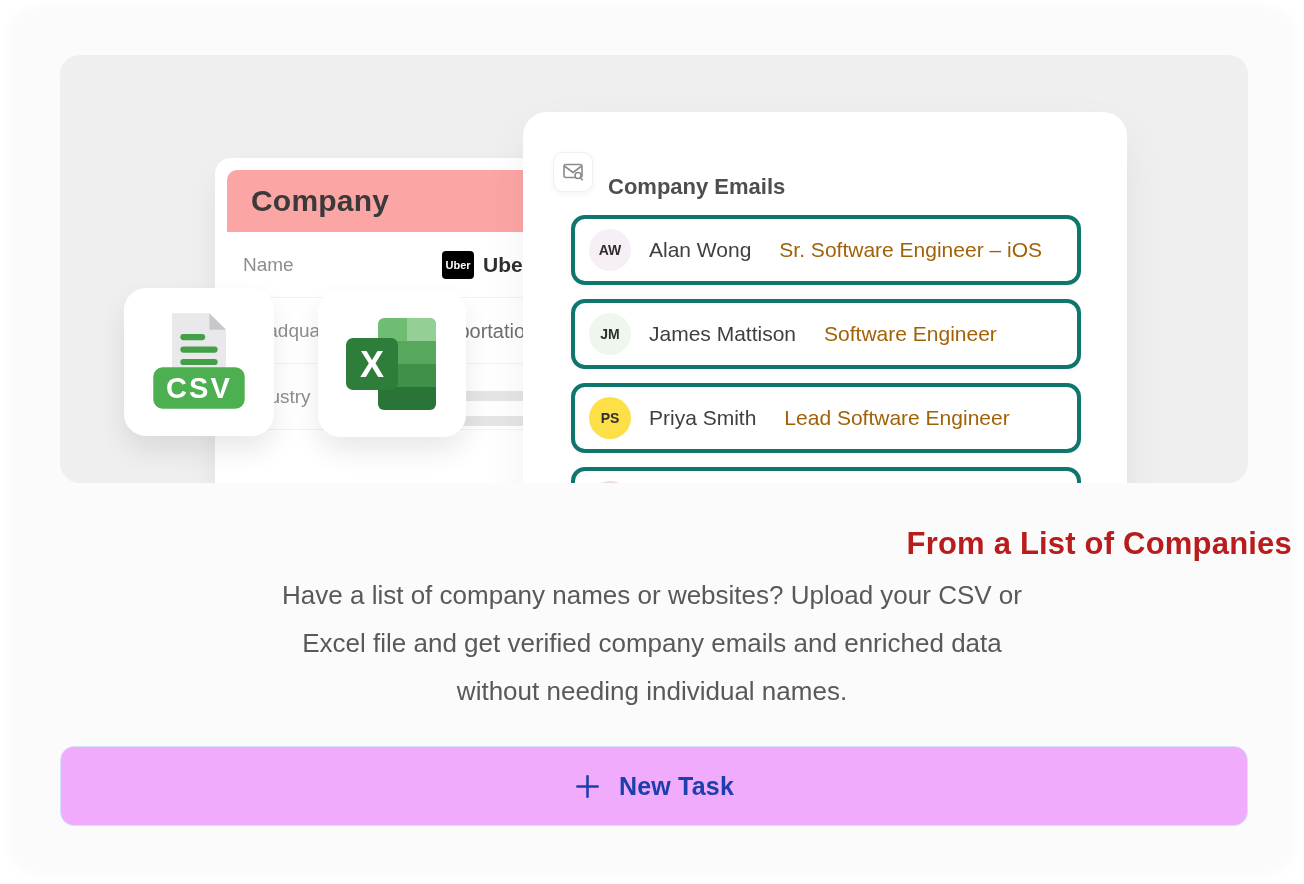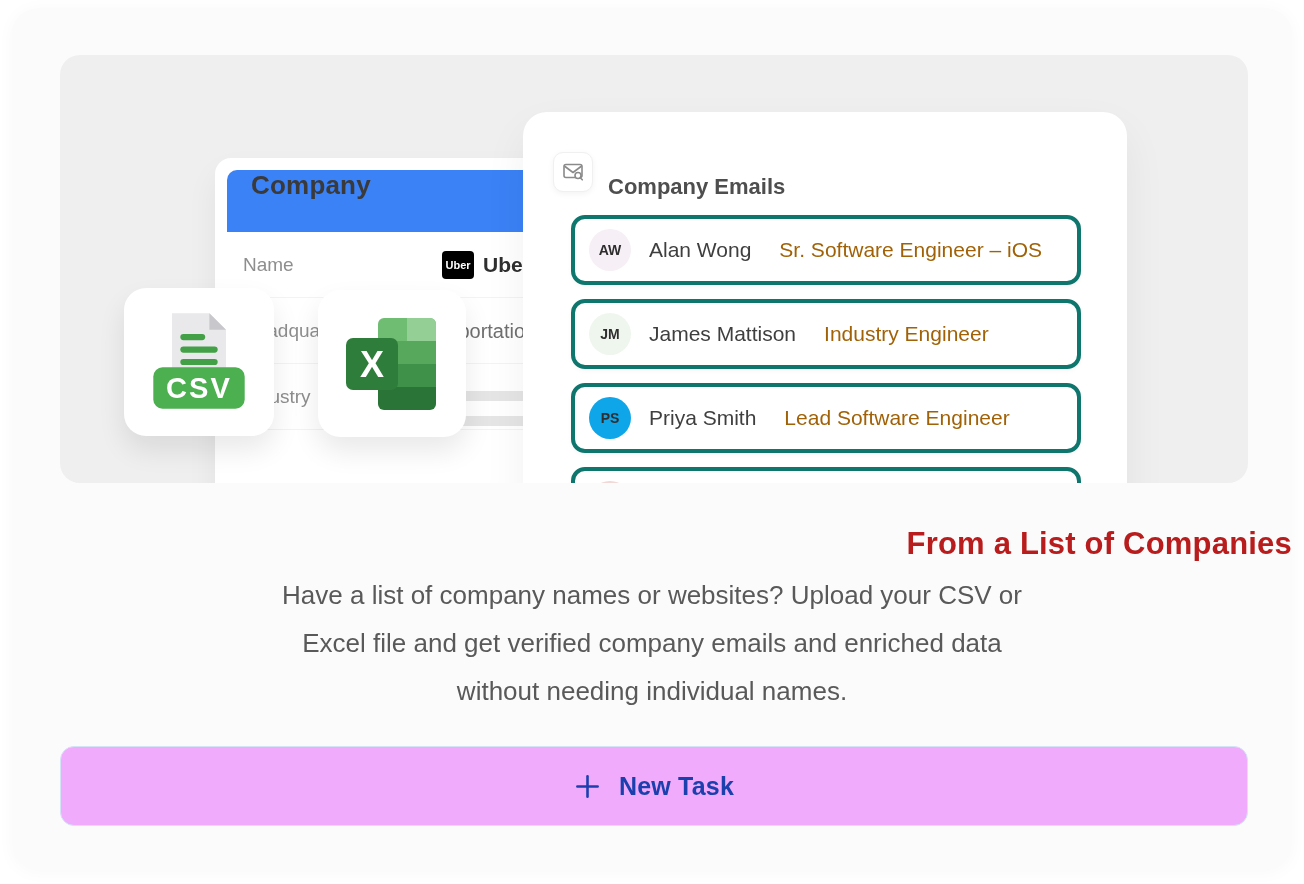--- a/index.html
+++ b/index.html
@@ -11,23 +11,23 @@
     background:#FBFBFB; border-radius:26px; box-shadow:0 2px 18px rgba(0,0,0,0.03); }
 
   
   .hero { position:absolute; left:48px; top:47px; width:1188px; height:428px;
     background:#EFEFEF; border-radius:20px; overflow:hidden; }
 
   
   .company-card { position:absolute; left:155px; top:103px; width:372px; height:420px;
     background:#ffffff; border-radius:16px; padding:12px; z-index:1;
     box-shadow:0 16px 32px rgba(0,0,0,0.06); }
-  .company-header { height:62px; background:#3b82f6; border-radius:10px 10px 0 0;
-    display:flex; padding-left:24px;
-    font-size:26px; font-weight:bold; color:#3A3A3A; letter-spacing:0.2px; }
+  .company-header { height:62px; background:#fca5a5; border-radius:10px 10px 0 0;
+    display:flex; align-items:center; padding-left:24px;
+    font-size:30px; font-weight:bold; color:#3A3A3A; letter-spacing:0.2px; }
   .company-row { position:relative; height:66px; border-bottom:1px solid #F3F3F3; }
   .company-label { position:absolute; left:16px; top:50%; transform:translateY(-50%);
     font-size:19px; color:#8E8E8E; }
   .company-value { position:absolute; left:187px; top:50%; transform:translateY(-50%);
     display:flex; align-items:center; gap:9px;padding-left:28px; }
   .company-value.hq { left:153px; }
   .uber-badge { width:32px; height:28px; background:#000000; border-radius:4px;
     color:#ffffff; font-size:11px; font-weight:bold;
     display:flex; align-items:center; justify-content:center; }
   .company-value-text { font-size:21px; font-weight:bold; color:#2F2F2F; }
@@ -160,24 +160,24 @@
 
         <div class="contact-list">
           <div class="contact-row">
             <span class="avatar" style="background: rgb(246, 239, 245);">AW</span>
             <span class="contact-name">Alan Wong</span>
             <span class="contact-title">Sr. Software Engineer – iOS</span>
           </div>
           <div class="contact-row">
             <span class="avatar" style="background: rgb(239, 246, 238);">JM</span>
             <span class="contact-name">James Mattison</span>
-            <span class="contact-title">Industry Engineer</span>
-          </div>
-          <div class="contact-row">
-            <span class="avatar" style="background: #0ea5e9;">PS</span>
+            <span class="contact-title">Software Engineer</span>
+          </div>
+          <div class="contact-row">
+            <span class="avatar" style="background: #fde047;">PS</span>
             <span class="contact-name">Priya Smith</span>
             <span class="contact-title">Lead Software Engineer</span>
           </div>
           <div class="contact-row">
             <span class="avatar" style="background: rgb(240, 217, 214);"></span>
           </div>
         </div>
       </div>
     </div>
 

